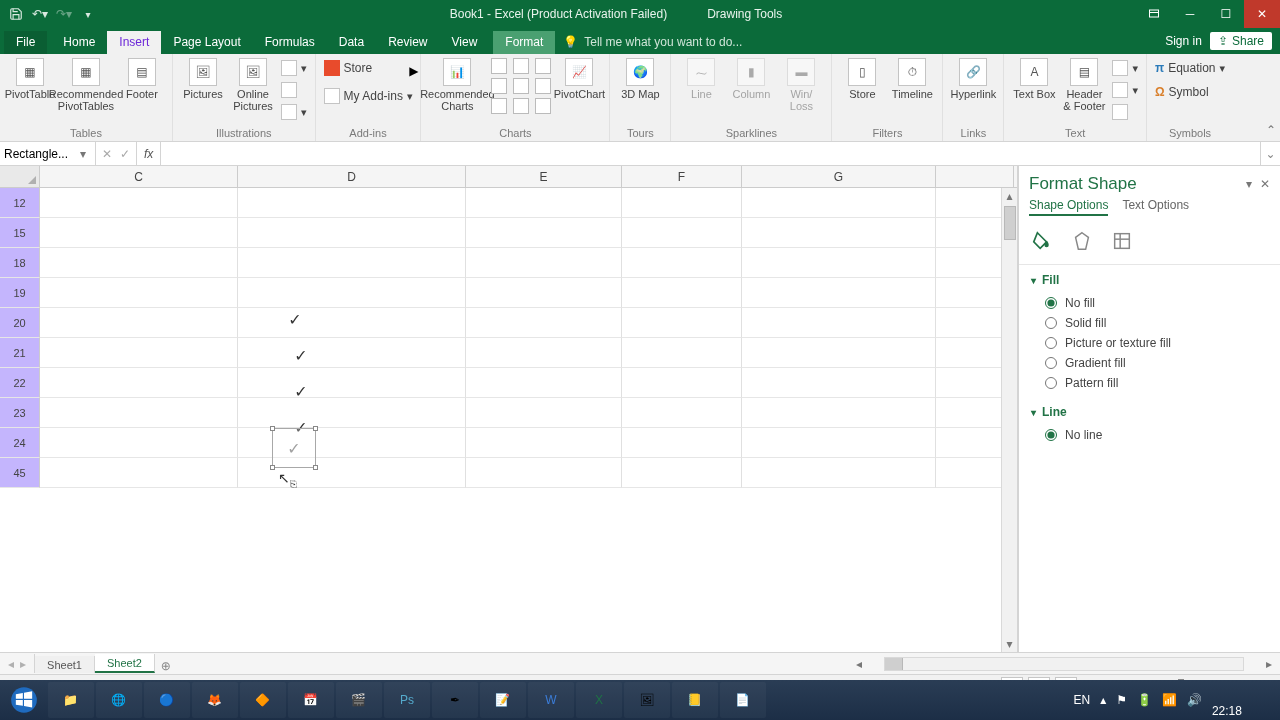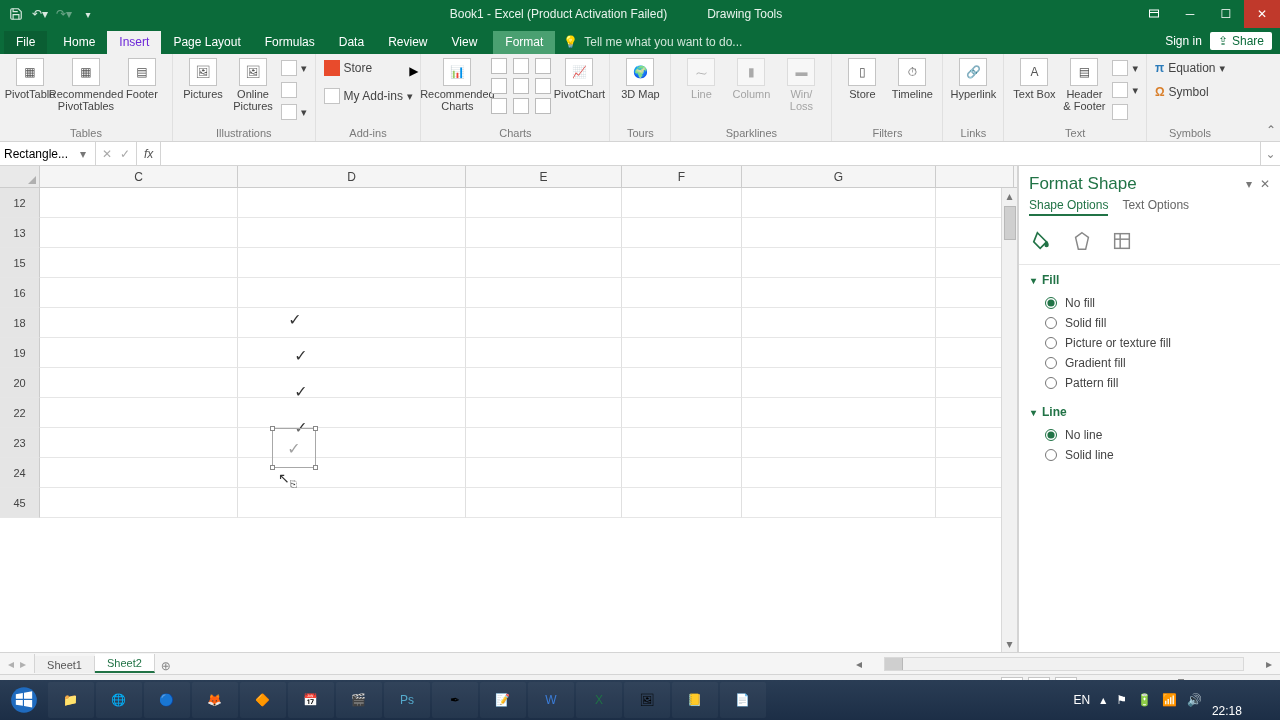--- a/index.html
+++ b/index.html
@@ -53,21 +53,21 @@
 
 
 .mainarea { display:flex; height: 486px; }
 .gridwrap { flex:1; position:relative; overflow:hidden; border-right:1px solid #d4d4d4;}
 .colheads { display:flex; height: 22px; border-bottom:1px solid #ccc; background:#f5f5f5; }
 .selcorner { width:40px; border-right:1px solid #ccc; background:#e9e9e9; position:relative; }
 .selcorner::after { content:""; position:absolute; right:3px; bottom:3px; border-left:8px solid transparent; border-bottom:8px solid #b0b0b0;}
 .colhead { border-right:1px solid #ccc; display:flex; align-items:center; justify-content:center; color:#444; }
 .rows { position:relative; }
 .row { display:flex; height:30px; }
-.rowhead { width:40px; border-right:1px solid #ccc; border-bottom:1px solid #e6e6e6; background:#e5e5e5; display:flex; align-items:center; justify-content:center; color:#444; font-size:11px;}
+.rowhead { width:40px; border-right:1px solid #ccc; border-bottom:1px solid #e6e6e6; background:#c4b5fd; display:flex; align-items:center; justify-content:center; color:#444; font-size:11px;}
 .cell { border-right:1px solid #e0e0e0; border-bottom:1px solid #e6e6e6; display:flex; align-items:center; justify-content:center;}
 .vscroll { position:absolute; right:0; top:22px; bottom:0; width:16px; background:#f1f1f1; border-left:1px solid #d9d9d9; display:flex; flex-direction:column; align-items:center; justify-content:space-between;}
 .vscroll .arr { height:16px; width:100%; display:flex; align-items:center; justify-content:center; color:#777; cursor:pointer;}
 .vscroll .thumb { width:12px; background:#cfcfcf; border:1px solid #b8b8b8; }
 
 
 .chk { position:absolute; width:18px; height:18px; display:flex; align-items:center; justify-content:center; font-size:16px; color:#333; }
 .shape-sel { position:absolute; border:1px solid #a8a8a8; background:rgba(255,255,255,0.25); }
 .shape-sel .chk-in { color:#a0a0a0; font-size:16px; width:100%; height:100%; display:flex; align-items:center; justify-content:center;}
 .shape-sel .hnd { position:absolute; width:5px; height:5px; background:#fff; border:1px solid #888; }
@@ -368,66 +368,57 @@
         <div class="row">
           <div class="rowhead">12</div>
           <div class="cell" style="width: 198px;"></div>
           <div class="cell" style="width: 228px;"></div>
           <div class="cell" style="width: 156px;"></div>
           <div class="cell" style="width: 120px;"></div>
           <div class="cell" style="width: 194px;"></div>
           <div class="cell" style="width: 78px;"></div>
         </div>
         <div class="row">
-          <div class="rowhead">13</div>
-          <div class="cell" style="width: 198px;"></div>
-          <div class="cell" style="width: 228px;"></div>
-          <div class="cell" style="width: 156px;"></div>
-          <div class="cell" style="width: 120px;"></div>
-          <div class="cell" style="width: 194px;"></div>
-          <div class="cell" style="width: 78px;"></div>
-        </div>
-        <div class="row">
           <div class="rowhead">15</div>
           <div class="cell" style="width: 198px;"></div>
           <div class="cell" style="width: 228px;"></div>
           <div class="cell" style="width: 156px;"></div>
           <div class="cell" style="width: 120px;"></div>
           <div class="cell" style="width: 194px;"></div>
           <div class="cell" style="width: 78px;"></div>
         </div>
         <div class="row">
-          <div class="rowhead">16</div>
-          <div class="cell" style="width: 198px;"></div>
-          <div class="cell" style="width: 228px;"></div>
-          <div class="cell" style="width: 156px;"></div>
-          <div class="cell" style="width: 120px;"></div>
-          <div class="cell" style="width: 194px;"></div>
-          <div class="cell" style="width: 78px;"></div>
-        </div>
-        <div class="row">
           <div class="rowhead">18</div>
           <div class="cell" style="width: 198px;"></div>
           <div class="cell" style="width: 228px;"></div>
           <div class="cell" style="width: 156px;"></div>
           <div class="cell" style="width: 120px;"></div>
           <div class="cell" style="width: 194px;"></div>
           <div class="cell" style="width: 78px;"></div>
         </div>
         <div class="row">
           <div class="rowhead">19</div>
           <div class="cell" style="width: 198px;"></div>
           <div class="cell" style="width: 228px;"></div>
           <div class="cell" style="width: 156px;"></div>
           <div class="cell" style="width: 120px;"></div>
           <div class="cell" style="width: 194px;"></div>
           <div class="cell" style="width: 78px;"></div>
         </div>
         <div class="row">
           <div class="rowhead">20</div>
+          <div class="cell" style="width: 198px;"></div>
+          <div class="cell" style="width: 228px;"></div>
+          <div class="cell" style="width: 156px;"></div>
+          <div class="cell" style="width: 120px;"></div>
+          <div class="cell" style="width: 194px;"></div>
+          <div class="cell" style="width: 78px;"></div>
+        </div>
+        <div class="row">
+          <div class="rowhead">21</div>
           <div class="cell" style="width: 198px;"></div>
           <div class="cell" style="width: 228px;"></div>
           <div class="cell" style="width: 156px;"></div>
           <div class="cell" style="width: 120px;"></div>
           <div class="cell" style="width: 194px;"></div>
           <div class="cell" style="width: 78px;"></div>
         </div>
         <div class="row">
           <div class="rowhead">22</div>
           <div class="cell" style="width: 198px;"></div>
@@ -551,24 +542,20 @@
     <div class="psec">
       <div class="stitle">
           <span class="stri">▾</span>
           <span>Line</span>
         </div>
       <div class="opts">
         <label>
             <input type="radio" name="line" checked="" style="">
             <span>No line</span>
           </label>
-        <label>
-            <input type="radio" name="line" style="">
-            <span>Solid line</span>
-          </label>
       </div>
     </div>
   </div>
 </div>
 
 <div class="sheettabs">
   <div class="nav">
     <span>◂</span>
     <span>▸</span>
   </div>

